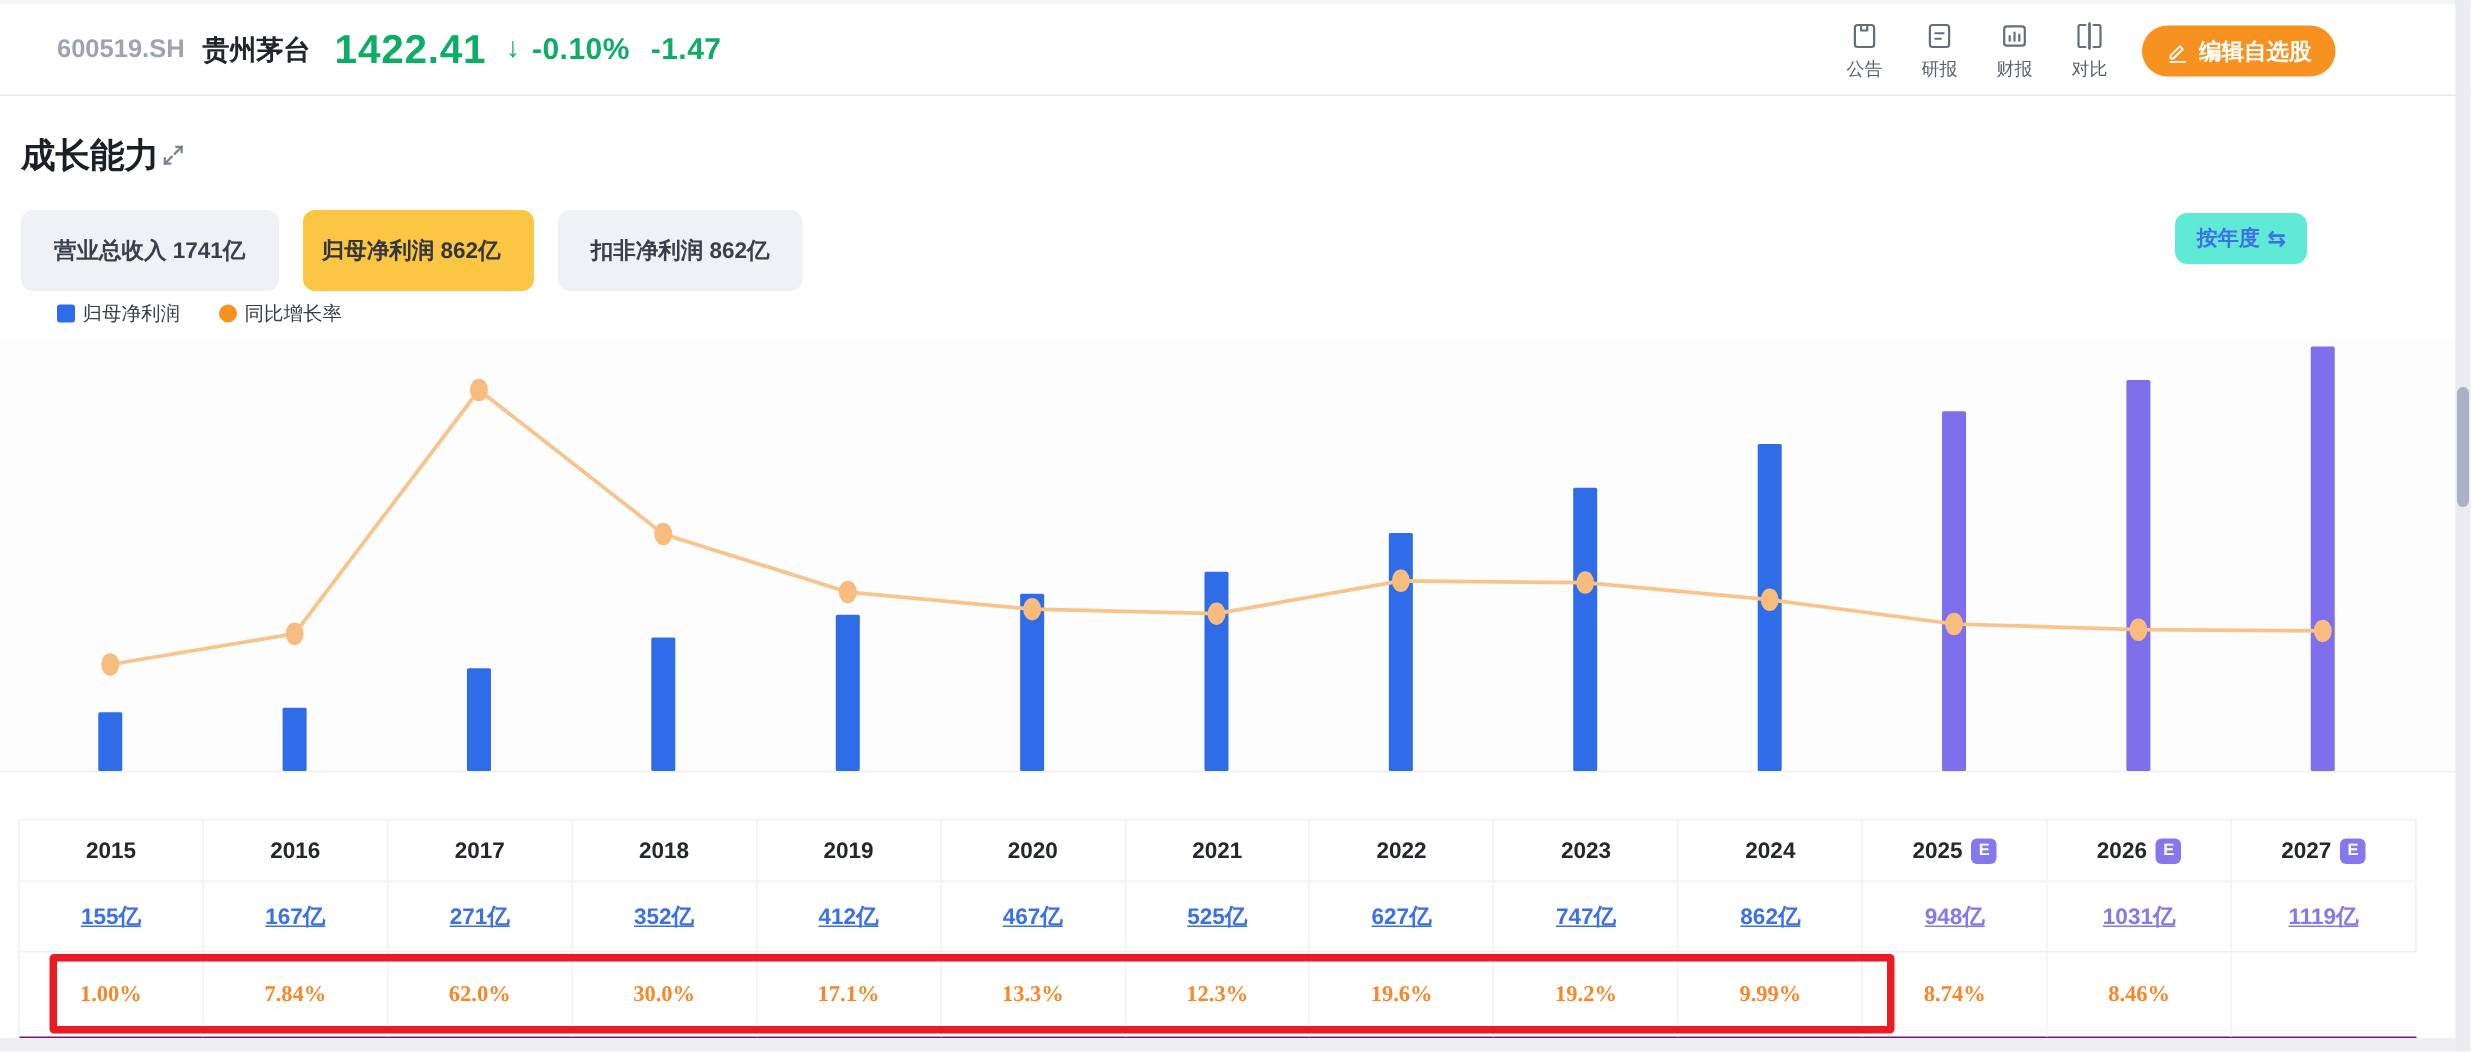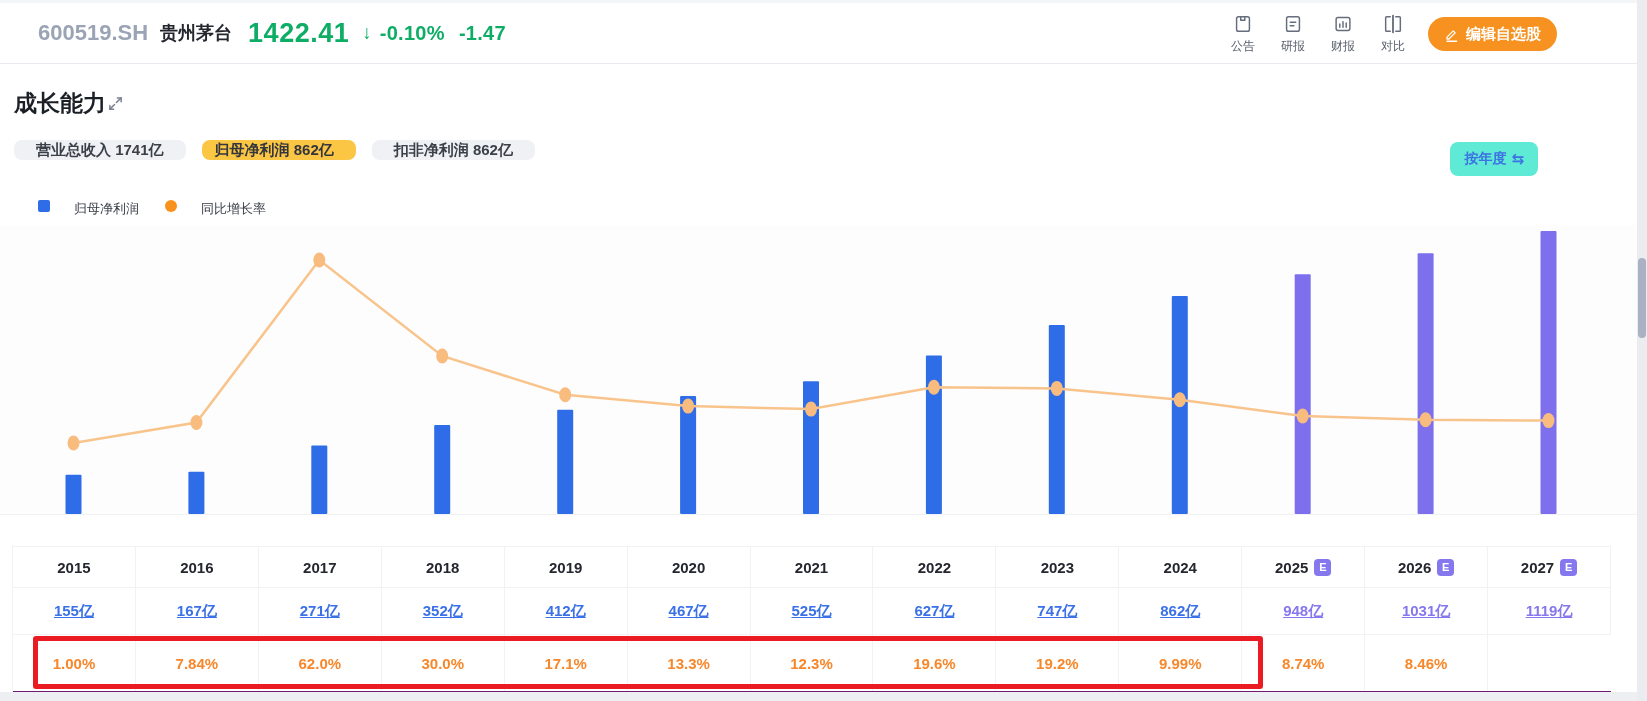--- a/index.html
+++ b/index.html
@@ -6,58 +6,58 @@
   body{
     width:1647px;height:701px;position:relative;overflow:hidden;
     background:#ffffff;
     font-family:"Liberation Sans","DejaVu Sans",sans-serif;
     -webkit-font-smoothing:antialiased;
   }
   .top-strip{position:absolute;left:0;top:0;width:100%;height:3px;background:#f4f5f7;}
   
   .topbar{position:absolute;left:0;top:3px;width:100%;height:60px;background:#fff;border-bottom:1px solid #e8eaef;}
   .stock-info{position:absolute;left:38px;top:0;height:60px;display:flex;align-items:center;}
-  .sym{font-size:22px;font-weight:700;color:#9aa4b4;}
+  .sym{font-size:17px;font-weight:700;color:#9aa4b4;}
   .sname{font-size:18px;font-weight:700;color:#23262d;margin-left:12px;}
   .price{font-size:27px;font-weight:700;color:#0ead66;margin-left:16px;letter-spacing:0.5px;}
   .arrow{font-size:19px;font-weight:700;color:#0ead66;margin-left:13px;}
   .pct,.chg{font-size:20px;font-weight:700;color:#0ead66;margin-left:8px;letter-spacing:0.3px;}
   .chg{margin-left:14px;}
   .top-actions{position:absolute;right:237px;top:10px;display:flex;gap:16px;}
   .t-act{width:34px;display:flex;flex-direction:column;align-items:center;cursor:pointer;}
   .t-act svg{width:22px;height:22px;stroke:#666d7c;fill:none;stroke-width:1.6;stroke-linecap:round;stroke-linejoin:round;}
   .t-act .lbl{font-size:12px;color:#575e6c;margin-top:3px;white-space:nowrap;}
   .edit-btn{position:absolute;right:90px;top:14px;height:34px;border:none;border-radius:17px;
     background:#f79220;color:#fff;font-size:15px;font-weight:700;padding:0 16px;
     display:flex;align-items:center;gap:7px;cursor:pointer;font-family:inherit;}
   .edit-btn svg{width:15px;height:15px;stroke:#fff;fill:none;stroke-width:1.7;stroke-linecap:round;stroke-linejoin:round;}
   
   .section-head{position:absolute;left:14px;top:88px;display:flex;align-items:center;gap:2px;}
   .section-title{font-size:23px;font-weight:700;color:#1b1f26;margin:0;}
   .expand-ic{width:15px;height:15px;stroke:#7b8292;fill:none;stroke-width:1.6;stroke-linecap:round;cursor:pointer;}
   .tabs{position:absolute;left:14px;top:140px;display:flex;gap:16px;}
-  .tab{height:20px;padding:0 22px;border-radius:8px;background:#eff1f5;color:#3a3f48;
+  .tab{height:54px;padding:0 22px;border-radius:8px;background:#eff1f5;color:#3a3f48;
     font-size:15px;font-weight:600;display:flex;align-items:center;cursor:pointer;white-space:nowrap;}
   .tab.active{background:#fbc644;color:#33363d;font-weight:700;padding-left:13px;}
   .period-btn{position:absolute;right:109px;top:142px;height:34px;border:none;border-radius:8px;
     background:#5eead4;color:#3d70e2;font-size:14px;font-weight:600;padding:0 14px;
     display:flex;align-items:center;gap:5px;cursor:pointer;font-family:inherit;}
   .period-btn .swap{font-size:15px;}
   .legend{position:absolute;left:38px;top:200px;display:flex;gap:26px;align-items:center;}
-  .leg-item{display:flex;gap:24px;cursor:pointer;}
+  .leg-item{display:flex;align-items:center;gap:5px;cursor:pointer;}
   .leg-sw{width:12px;height:12px;display:inline-block;}
   .leg-sw.square{border-radius:2px;}
   .leg-sw.circle{border-radius:50%;}
   .leg-lbl{font-size:13px;color:#383d46;}
   
   #chart-svg{position:absolute;left:0;top:225px;width:1647px;height:290px;background:#fdfdfe;}
   
   .gtable{position:absolute;left:12px;top:546px;width:1598px;border-left:1px solid #f0f2f5;}
   .grow{display:grid;grid-template-columns:repeat(13,1fr);border-top:1px solid #f0f2f5;}
-  .grow.last{border-bottom:6px solid #701a75;}
+  .grow.last{border-bottom:6px solid #701a75;font-family:Liberation Serif, serif;}
   .cell{border-right:1px solid #f0f2f5;display:flex;align-items:center;justify-content:center;gap:6px;}
   .row-years .cell{height:40px;font-size:15px;font-weight:700;color:#24272e;}
   .row-values .cell{height:46px;font-size:15px;font-weight:700;}
   .row-growth .cell{height:56px;font-size:15px;font-weight:700;color:#f8872a;}
   .val-link{color:#3a70e8;text-decoration:underline;cursor:pointer;}
   .val-link.est{color:#8578ee;}
   .ebadge{display:inline-flex;align-items:center;justify-content:center;width:17px;height:17px;
     border-radius:4px;background:#8578ee;color:#fff;font-size:11px;font-weight:700;}
   .red-box{position:absolute;left:33px;top:636px;width:1230px;height:53px;
     border:5px solid #ea1b22;border-radius:3px;pointer-events:none;box-sizing:border-box;}

